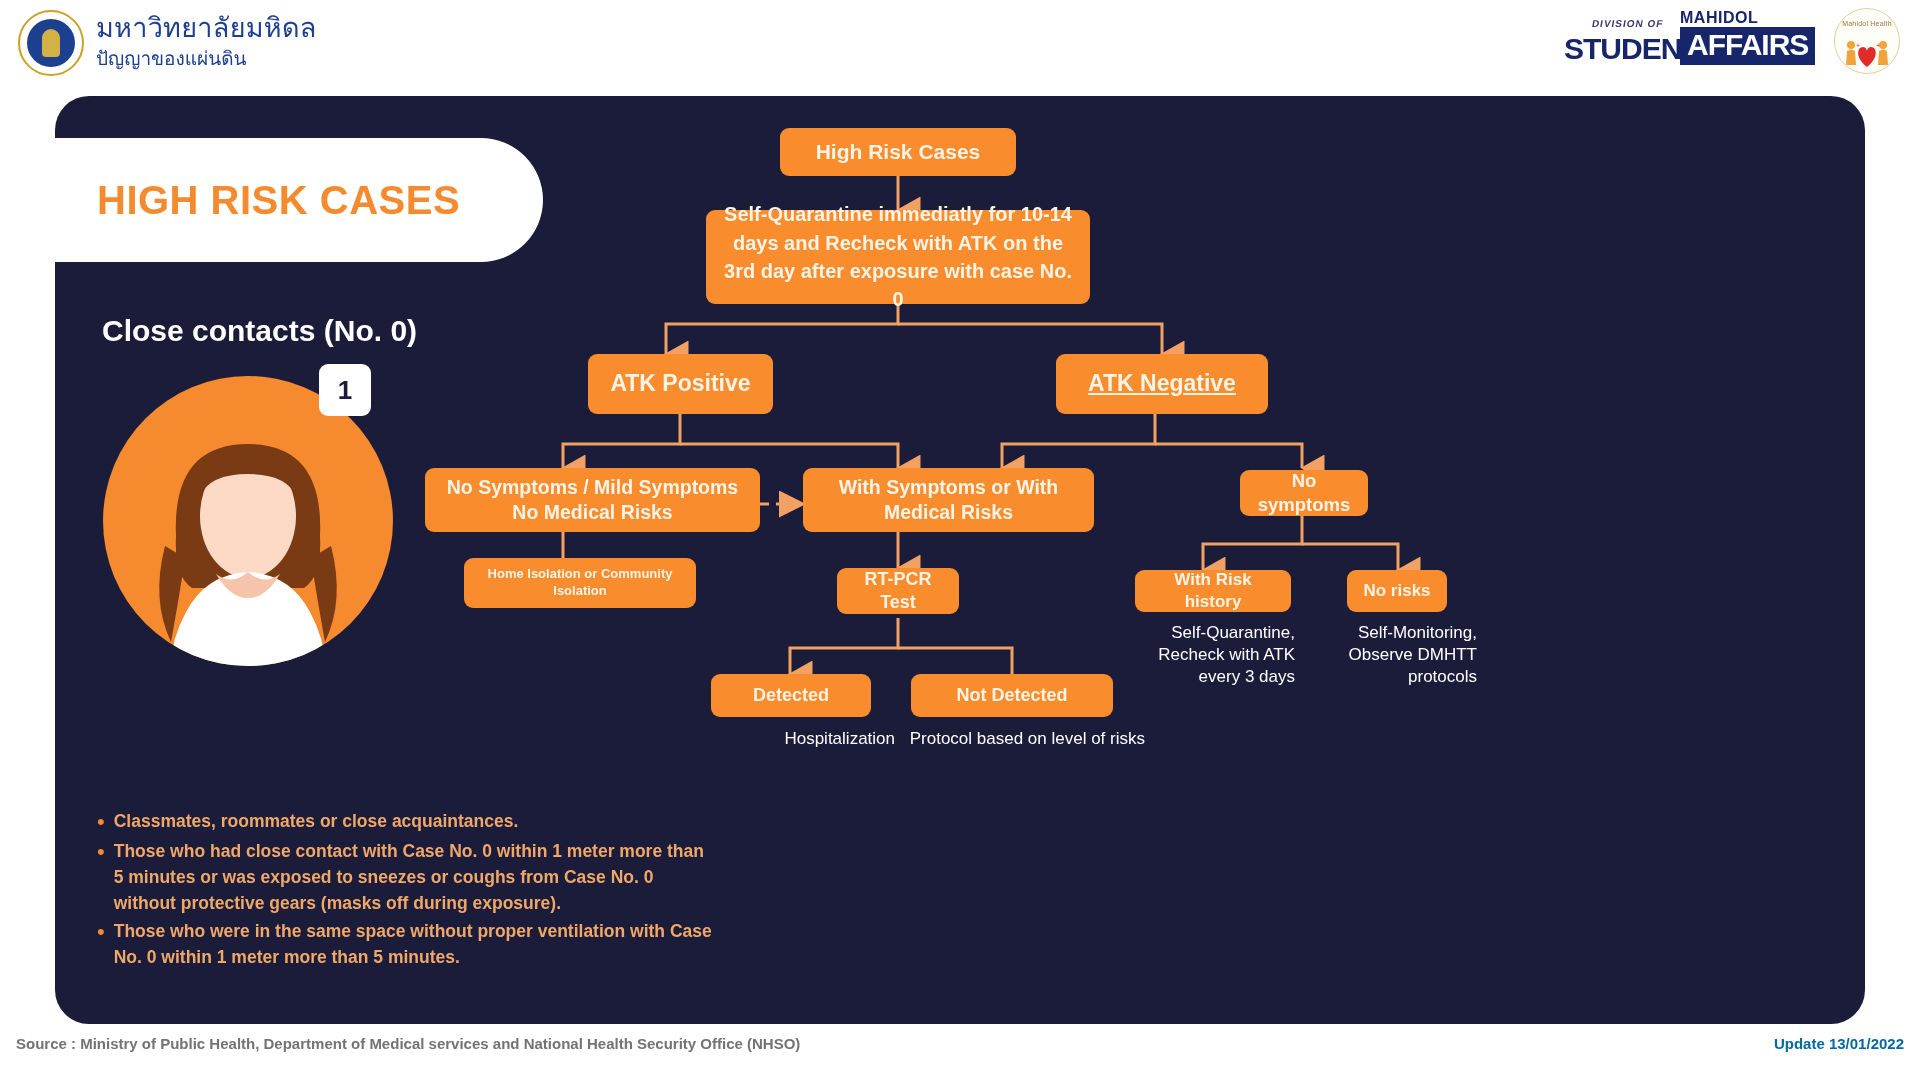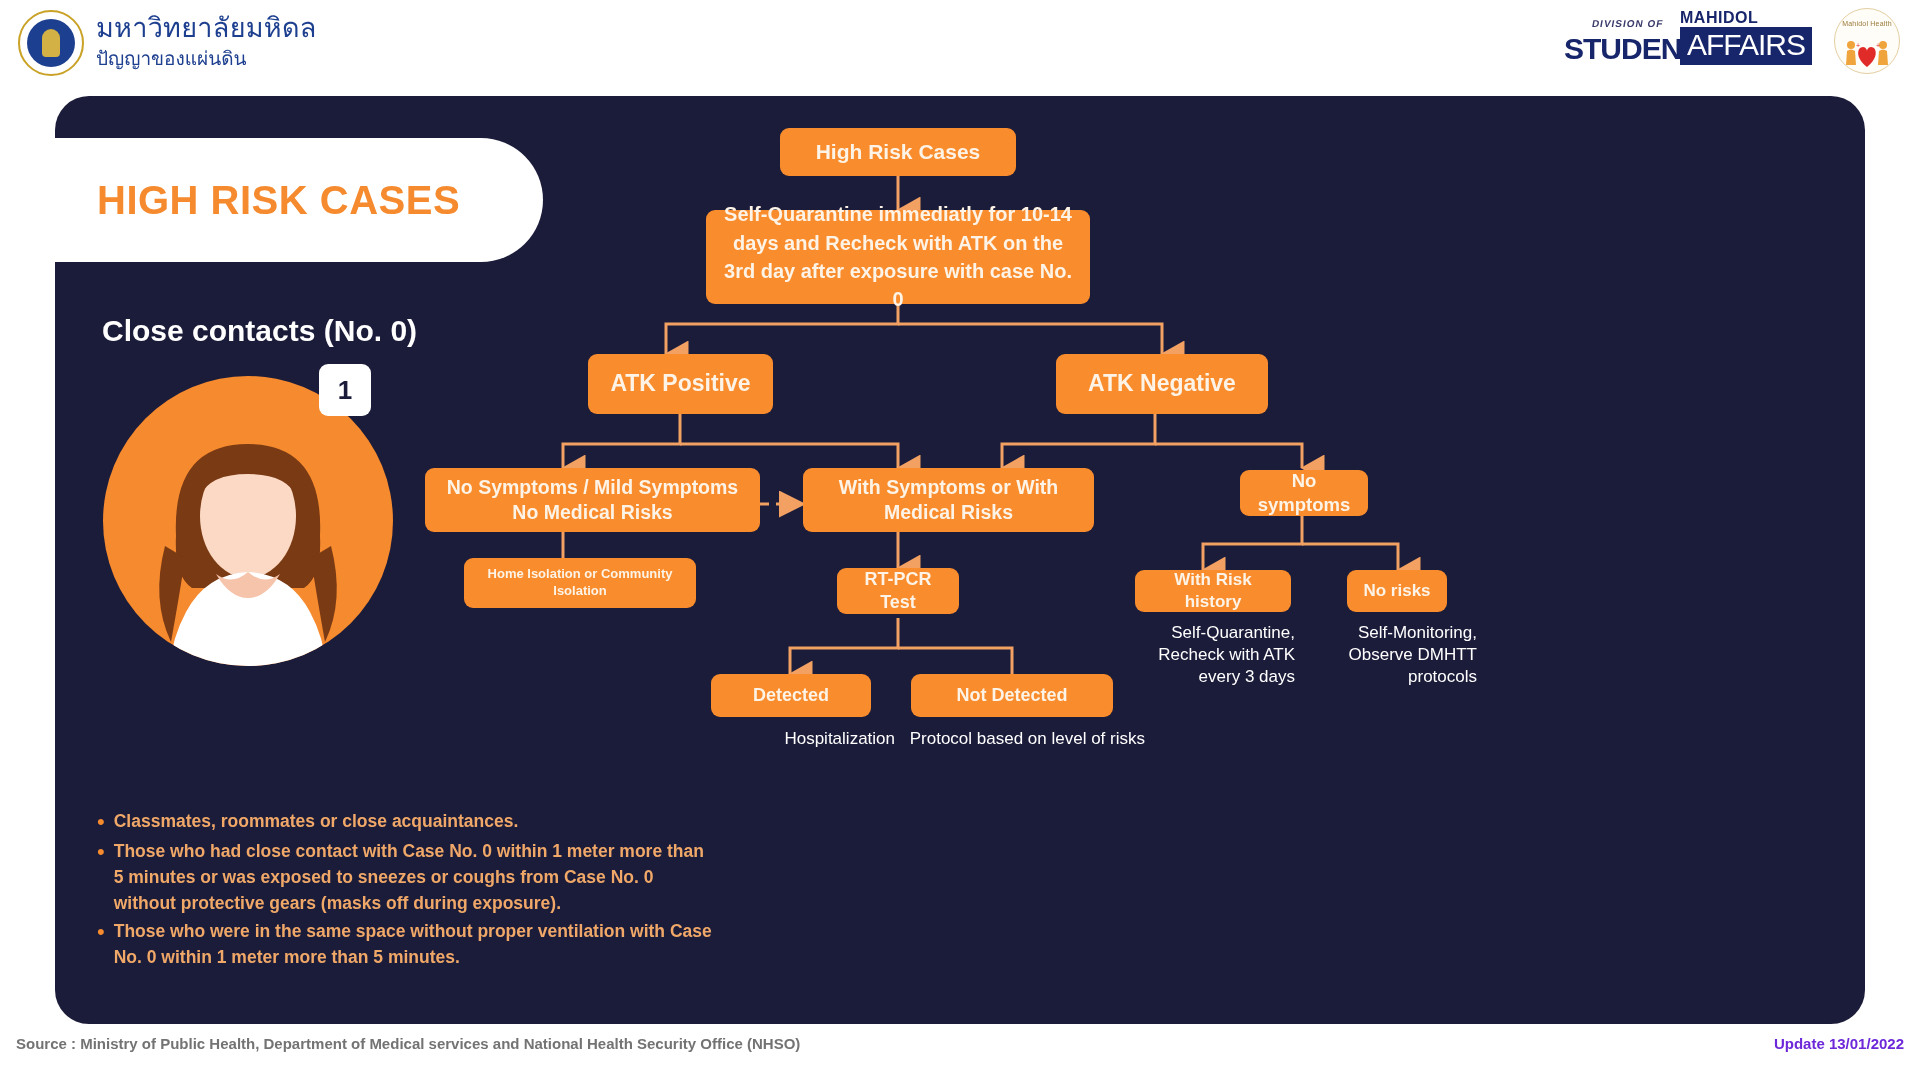--- a/index.html
+++ b/index.html
@@ -47,21 +47,21 @@
     font-size: 16px; font-weight: bold; color: #17256b; letter-spacing: .5px;
   }
   .dsa-student {
     position: absolute; left: 2px; top: 24px;
     font-size: 30px; font-weight: bold; color: #17256b;
     letter-spacing: -1px; font-stretch: condensed;
   }
   .dsa-affairs {
     position: absolute; left: 118px; top: 19px;
     background: #17256b; color: #fff;
-    font-size: 30px; font-weight: normal; letter-spacing: -1px;
+    font-size: 30px; font-weight: bold; letter-spacing: -1px;
     padding: 1px 7px 3px 7px;
   }
   .mh-logo {
     position: absolute; right: 20px; top: 8px;
     width: 66px; height: 66px; border-radius: 50%;
     border: 1px solid #e3cfa2; background: #fffdf8;
   }
   .mh-title {
     position: absolute; top: 11px; left: 0; width: 100%;
     text-align: center; font-size: 7px; color: #9a7a3a; letter-spacing: .2px;
@@ -146,21 +146,21 @@
   
   .wires { position: absolute; left: 0; top: 0; width: 1810px; height: 928px; z-index: 1; }
 
   
   .src {
     position: absolute; left: 16px; top: 1035px;
     font-size: 15px; color: #737373; font-weight: bold;
   }
   .upd {
     position: absolute; right: 16px; top: 1035px;
-    font-size: 15px; color: #6d28d9; font-weight: bold;
+    font-size: 15px; color: #0369a1; font-weight: bold;
   }
 </style>
 </head>
 <body>
 
 <div id="page">
 
   <div class="header">
 
     <div class="mu-logo">
@@ -266,21 +266,21 @@
         <div class="btxt">Those who were in the same space without proper ventilation with Case No. 0 within 1 meter more than 5 minutes.</div>
       </div>
     </div>
 
     <div class="node" style="left:725px; top:32px; width:236px; height:48px; font-size:21px;">High Risk Cases</div>
 
     <div class="node" style="left:651px; top:114px; width:384px; height:94px; font-size:20px; line-height:1.42;">Self-Quarantine immediatly for 10-14 days and Recheck with ATK on the 3rd day after exposure with case No. 0</div>
 
     <div class="node" style="left:533px; top:258px; width:185px; height:60px; font-size:23px;">ATK Positive</div>
 
-    <div class="node" style="left:1001px; top:258px; width:212px; height:60px; font-size:23px;">ATK Negative</div>
+    <div class="node" style="left:1001px; top:258px; width:212px; height:60px; font-size:23px;text-decoration:underline;">ATK Negative</div>
 
     <div class="node" style="left:748px; top:372px; width:291px; height:64px; font-size:19.5px;">With Symptoms or With Medical Risks</div>
 
     <div class="node" style="left:370px; top:372px; width:335px; height:64px; font-size:19.5px;">No Symptoms / Mild Symptoms No Medical Risks</div>
 
     <div class="node" style="left:1185px; top:374px; width:128px; height:46px; font-size:18.5px;">No symptoms</div>
 
     <div class="node" style="left:409px; top:462px; width:232px; height:50px; font-size:13px;">Home Isolation or Community Isolation</div>
 
     <div class="node" style="left:782px; top:472px; width:122px; height:46px; font-size:18px;">RT-PCR Test</div>

